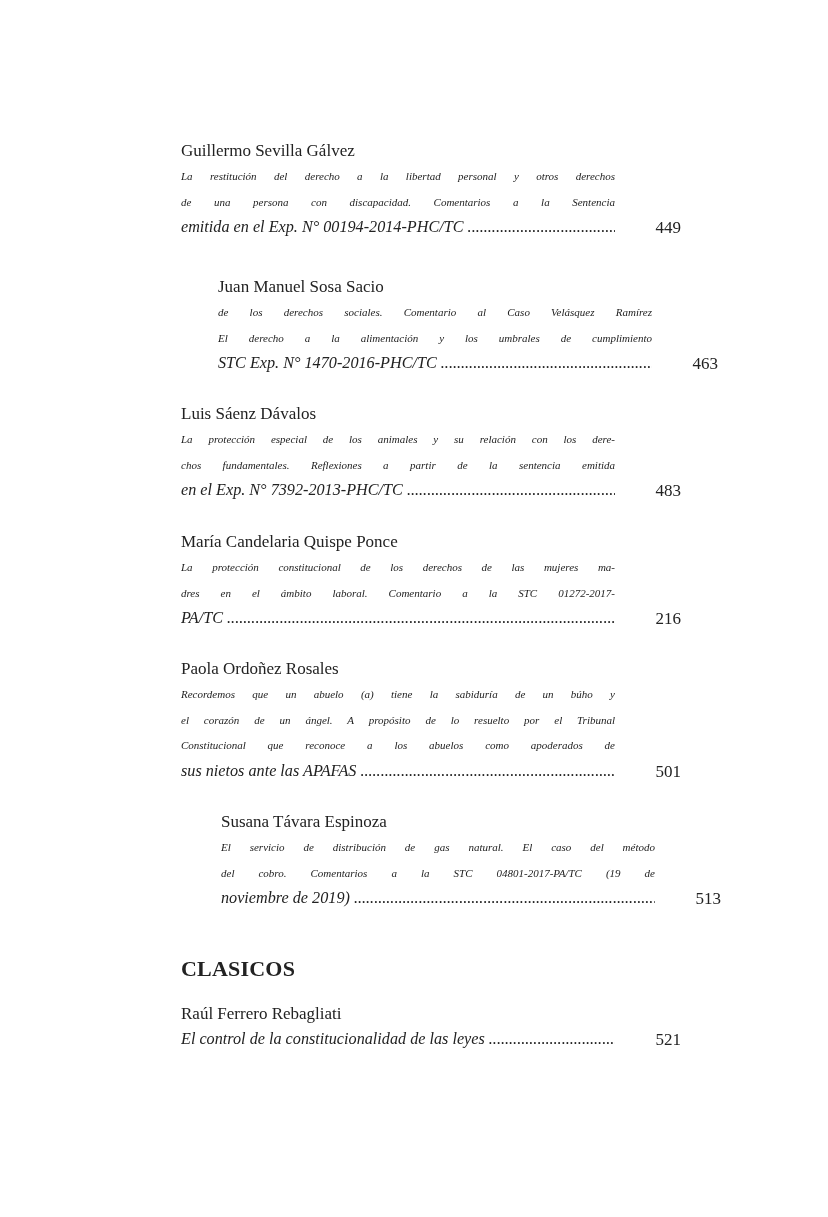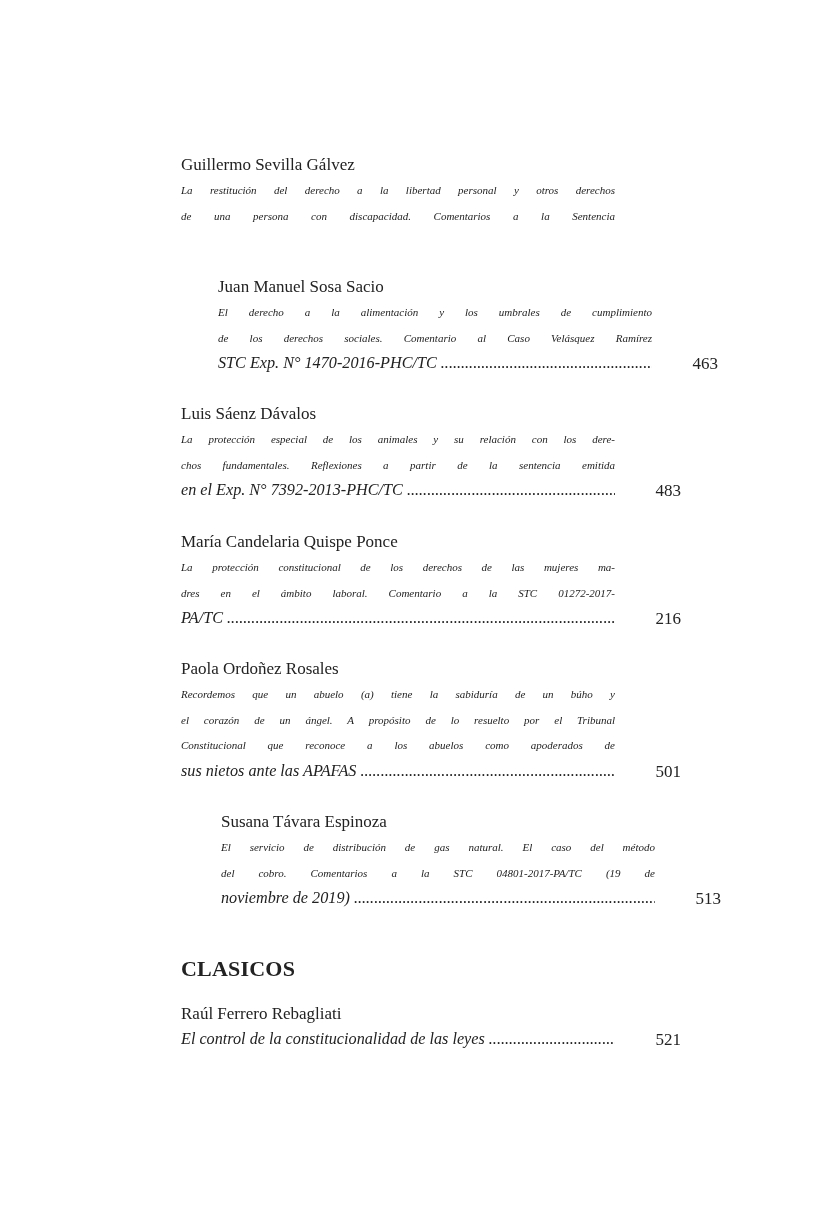--- a/index.html
+++ b/index.html
@@ -16,30 +16,34 @@
                        font-style: italic; }
     .lastline .ttext::after { content: " ....................................................................................................................................................................................."; }
     .lastline .pnum { position: absolute; right: 0; font-size: 17px; font-style: normal; }
     .section { position: absolute; left: 181px; font-weight: bold; font-size: 22px; letter-spacing: 0.2px; }
   </style>
 </head>
 <body>
 
 <div class="page">
 
-  <div class="entry" style="top:152px;">
+  <div class="entry" style="top:138px;">
     <div class="author">Guillermo Sevilla Gálvez</div>
     <div class="tline">La restitución del derecho a la libertad personal y otros derechos</div>
     <div class="tline">de una persona con discapacidad. Comentarios a la Sentencia</div>
+    <div class="lastline">
+      <span class="ttext">emitida en el Exp. N° 00194-2014-PHC/TC</span>
+      <span class="pnum">449</span>
+    </div>
   </div>
 
   <div class="entry" style="top:274px;margin-left:37px;">
     <div class="author">Juan Manuel Sosa Sacio</div>
+    <div class="tline">de los derechos sociales. Comentario al Caso Velásquez Ramírez</div>
     <div class="tline">El derecho a la alimentación y los umbrales de cumplimiento</div>
-    <div class="tline">de los derechos sociales. Comentario al Caso Velásquez Ramírez</div>
     <div class="lastline">
       <span class="ttext">STC Exp. N° 1470-2016-PHC/TC</span>
       <span class="pnum">463</span>
     </div>
   </div>
 
   <div class="entry" style="top:401px;">
     <div class="author">Luis Sáenz Dávalos</div>
     <div class="tline">La protección especial de los animales y su relación con los dere-</div>
     <div class="tline">chos fundamentales. Reflexiones a partir de la sentencia emitida</div>

